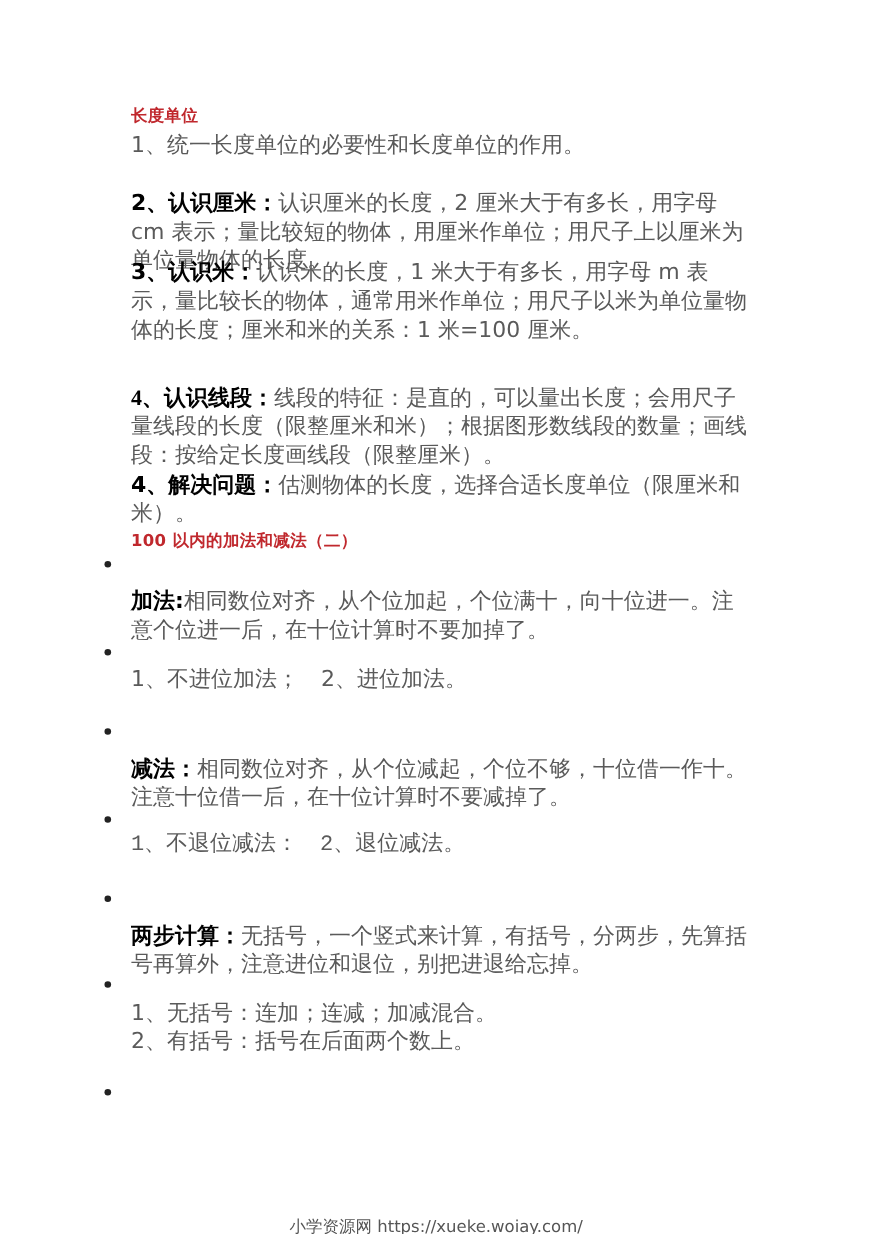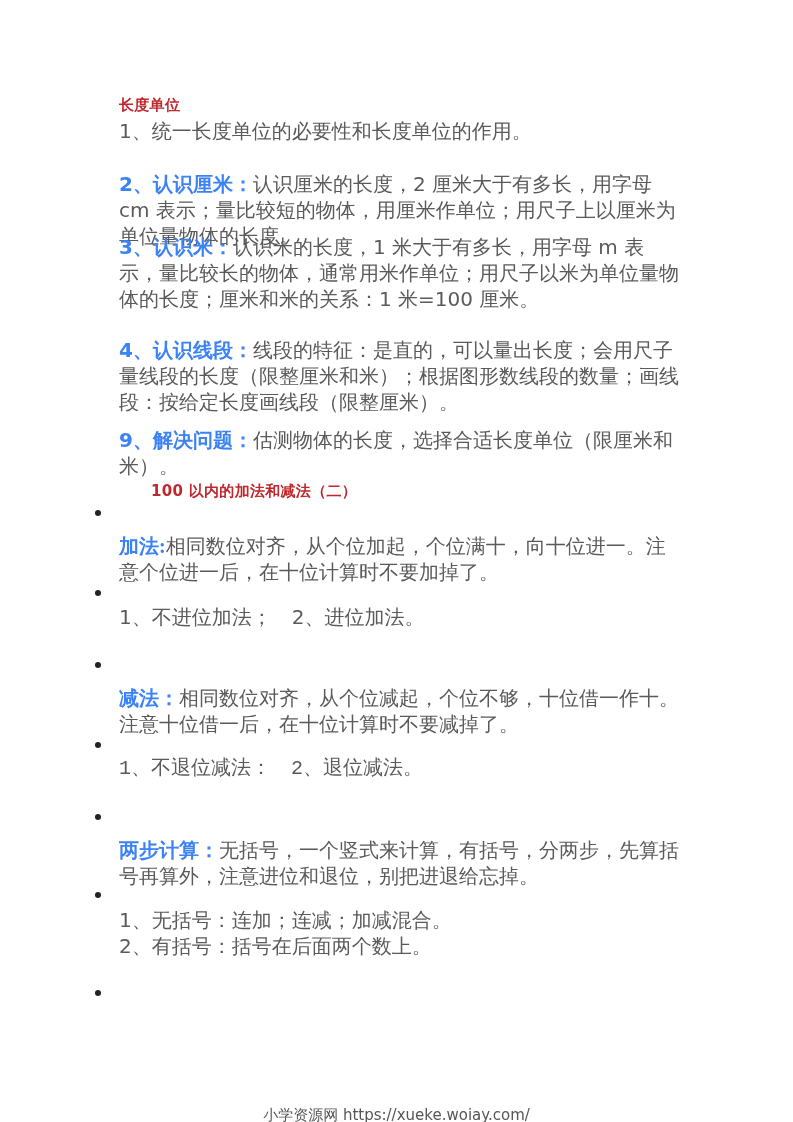--- a/index.html
+++ b/index.html
@@ -2,44 +2,44 @@
 <html><head>
   <meta charset="utf-8">
   <style>
     html, body { margin: 0; padding: 0; background: #ffffff; }
     body { width: 793px; height: 1122px; position: relative; overflow: hidden;
       font-family: "DejaVu Sans", "Liberation Sans", sans-serif; color: #555; }
     .page { position: absolute; left: 0; top: 0; width: 793px; height: 1122px; padding-left: 13px; }
     .abs { position: absolute; }
     .heading { color: #c0282d; font-size: 15px; font-weight: bold; letter-spacing: 0.3px; }
     .para { left: 119px; width: 560px; font-size: 20px; line-height: 26px; color: #5a5a5a; }
-    .para b { color: #3b82f6; font-weight: bold; }
+    .para b { color: #000000; font-weight: bold; }
     .bullet { left: 95px; width: 6px; height: 6px; border-radius: 50%; background: #222; }
     .footer { left: 0; width: 793px; text-align: center; font-size: 15px; color: #555; }
   </style>
 </head>
 <body>
 
 <div class="page">
   <div class="abs heading" style="left:119px;top:96px;">长度单位</div>
 
   <div class="abs para" style="top:118px;"><span>1、统一长度单位的必要性和长度单位的作用。</span></div>
 
   <div class="abs para" style="top:171px;"><b>2、认识厘米：</b><span>认识厘米的长度，2 厘米大于有多长，用字母 cm 表示；量比较短的物体，用厘米作单位；用尺子上以厘米为单位量物体的长度。</span></div>
 
   <div class="abs para" style="top:234px;"><b>3、认识米：</b><span>认识米的长度，1 米大于有多长，用字母 m 表示，量比较长的物体，通常用米作单位；用尺子以米为单位量物体的长度；厘米和米的关系：1 米=100 厘米。</span></div>
 
-  <div class="abs para" style="top:337px;"><b>4、认识线段：</b><span>线段的特征：是直的，可以量出长度；会用尺子量线段的长度（限整厘米和米）；根据图形数线段的数量；画线段：按给定长度画线段（限整厘米）。</span></div>
+  <div class="abs para" style="top:349px;font-family:Liberation Serif, serif;"><b>4、认识线段：</b><span>线段的特征：是直的，可以量出长度；会用尺子量线段的长度（限整厘米和米）；根据图形数线段的数量；画线段：按给定长度画线段（限整厘米）。</span></div>
 
-  <div class="abs para" style="top:427px;"><b>9、解决问题：</b><span>估测物体的长度，选择合适长度单位（限厘米和米）。</span></div>
+  <div class="abs para" style="top:427px;"><b>4、解决问题：</b><span>估测物体的长度，选择合适长度单位（限厘米和米）。</span></div>
 
-  <div class="abs heading" style="left:119px;top:482px;margin-left:32px;">100 以内的加法和减法（二）</div>
+  <div class="abs heading" style="left:119px;top:482px;">100 以内的加法和减法（二）</div>
 
   <div class="abs bullet" style="top:510px;"></div>
-  <div class="abs para" style="top:533px;font-family:Liberation Serif, serif;"><b>加法:</b><span>相同数位对齐，从个位加起，个位满十，向十位进一。注意个位进一后，在十位计算时不要加掉了。</span></div>
+  <div class="abs para" style="top:533px;"><b>加法:</b><span>相同数位对齐，从个位加起，个位满十，向十位进一。注意个位进一后，在十位计算时不要加掉了。</span></div>
   <div class="abs bullet" style="top:590px;"></div>
   <div class="abs para" style="top:604px;">1、不进位加法；　2、进位加法。</div>
 
   <div class="abs bullet" style="top:662px;"></div>
   <div class="abs para" style="top:685px;"><b>减法：</b><span>相同数位对齐，从个位减起，个位不够，十位借一作十。注意十位借一后，在十位计算时不要减掉了。</span></div>
   <div class="abs bullet" style="top:742px;"></div>
   <div class="abs para" style="top:756px;font-family:Liberation Mono, monospace;">1、不退位减法：　2、退位减法。</div>
 
   <div class="abs bullet" style="top:814px;"></div>
   <div class="abs para" style="top:837px;"><b>两步计算：</b><span>无括号，一个竖式来计算，有括号，分两步，先算括号再算外，注意进位和退位，别把进退给忘掉。</span></div>

